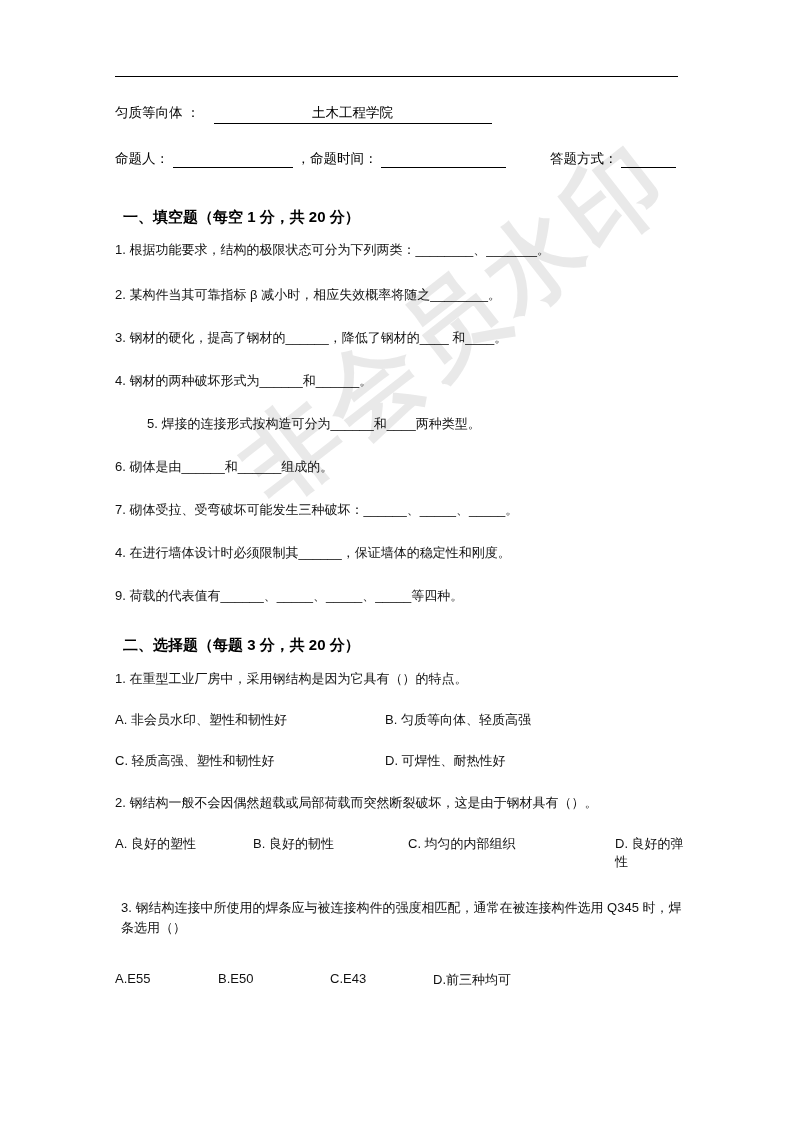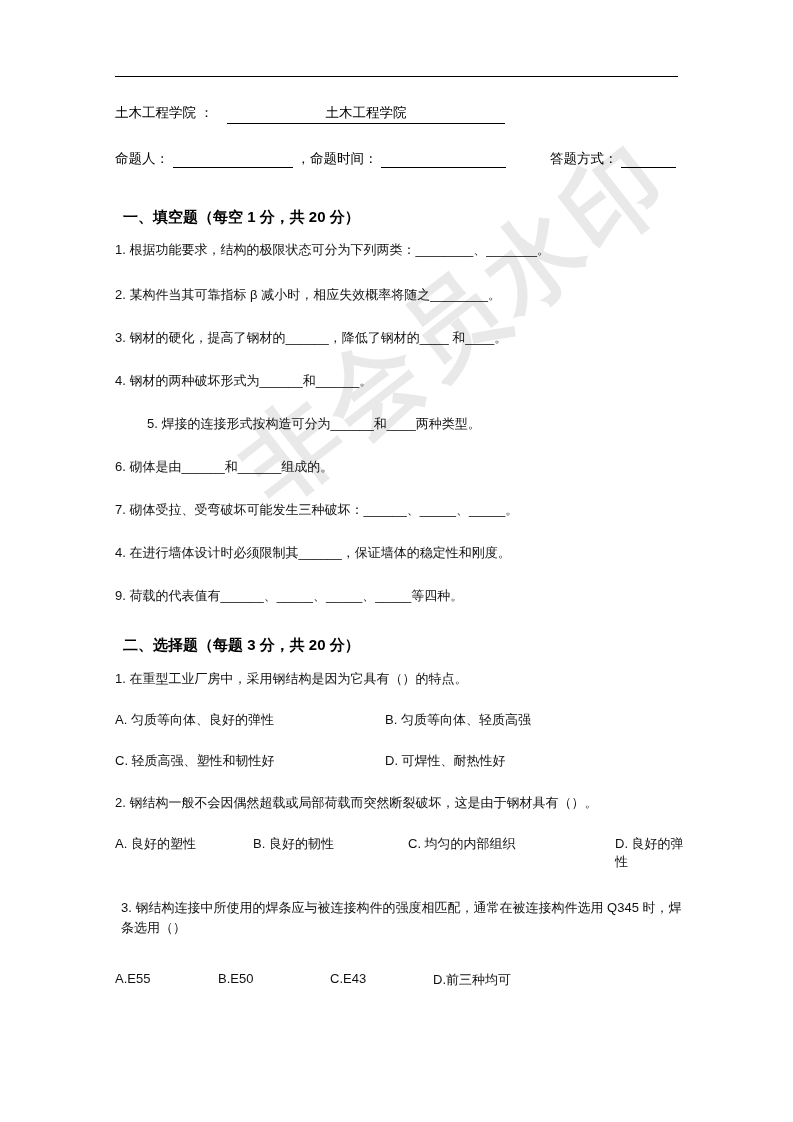--- a/index.html
+++ b/index.html
@@ -95,21 +95,21 @@
 
 <div class="page">
 
   <div class="watermark">
     <div class="wm-text" style="left:215px; top:430px;">非会员水印</div>
   </div>
 
   <div class="top-rule"></div>
 
   <div class="hdr-row hdr-row1">
-    <span>土木工程学院 ：</span>
+    <span>匀质等向体 ：</span>
     <span class="ul-text" style="width:270px; margin-left:10px;">土木工程学院</span>
   </div>
 
   <div class="hdr-row hdr-row2">
     <span>命题人：</span>
     <span class="ul" style="width:120px;"></span>
     <span>，命题时间：</span>
     <span class="ul" style="width:125px;"></span>
     <span style="margin-left:40px;">答题方式：</span>
     <span class="ul" style="width:55px;"></span>
@@ -123,21 +123,21 @@
   <div class="abs q" style="left:115px; top:371px; width:563px;">4. 钢材的两种破坏形式为______和______。</div>
   <div class="abs q" style="left:115px; top:414px; width:563px;margin-left:32px;">5. 焊接的连接形式按构造可分为______和____两种类型。</div>
   <div class="abs q" style="left:115px; top:457px; width:563px;">6. 砌体是由______和______组成的。</div>
   <div class="abs q" style="left:115px; top:500px; width:563px;">7. 砌体受拉、受弯破坏可能发生三种破坏：______、_____、_____。</div>
   <div class="abs q" style="left:115px; top:543px; width:563px;">4. 在进行墙体设计时必须限制其______，保证墙体的稳定性和刚度。</div>
   <div class="abs q" style="left:115px; top:586px; width:563px;">9. 荷载的代表值有______、_____、_____、_____等四种。</div>
 
   <div class="abs sec-title" style="left:115px; top:628px;">二、选择题（每题 3 分，共 20 分）</div>
 
   <div class="abs q" style="left:115px; top:669px; width:563px;">1. 在重型工业厂房中，采用钢结构是因为它具有（）的特点。</div>
-  <div class="abs opt-row" style="left:115px; top:711px; width:563px;">A. 匀质等向体、良好的弹性</div>
+  <div class="abs opt-row" style="left:115px; top:711px; width:563px;">A. 非会员水印、塑性和韧性好</div>
   <div class="abs opt-row" style="left:385px; top:711px; width:290px;">B. 匀质等向体、轻质高强</div>
   <div class="abs opt-row" style="left:385px; top:752px; width:290px;">D. 可焊性、耐热性好</div>
   <div class="abs opt-row" style="left:115px; top:752px; width:563px;">C. 轻质高强、塑性和韧性好</div>
 
   <div class="abs q" style="left:115px; top:793px; width:563px;">2. 钢结构一般不会因偶然超载或局部荷载而突然断裂破坏，这是由于钢材具有（）。</div>
   <div class="abs opt-row" style="left:115px; top:835px;">A. 良好的塑性</div>
   <div class="abs opt-row" style="left:253px; top:835px;">B. 良好的韧性</div>
   <div class="abs opt-row" style="left:408px; top:835px;">C. 均匀的内部组织</div>
   <div class="abs opt-row" style="left:615px; top:835px; width:80px;">D. 良好的弹性</div>
 

